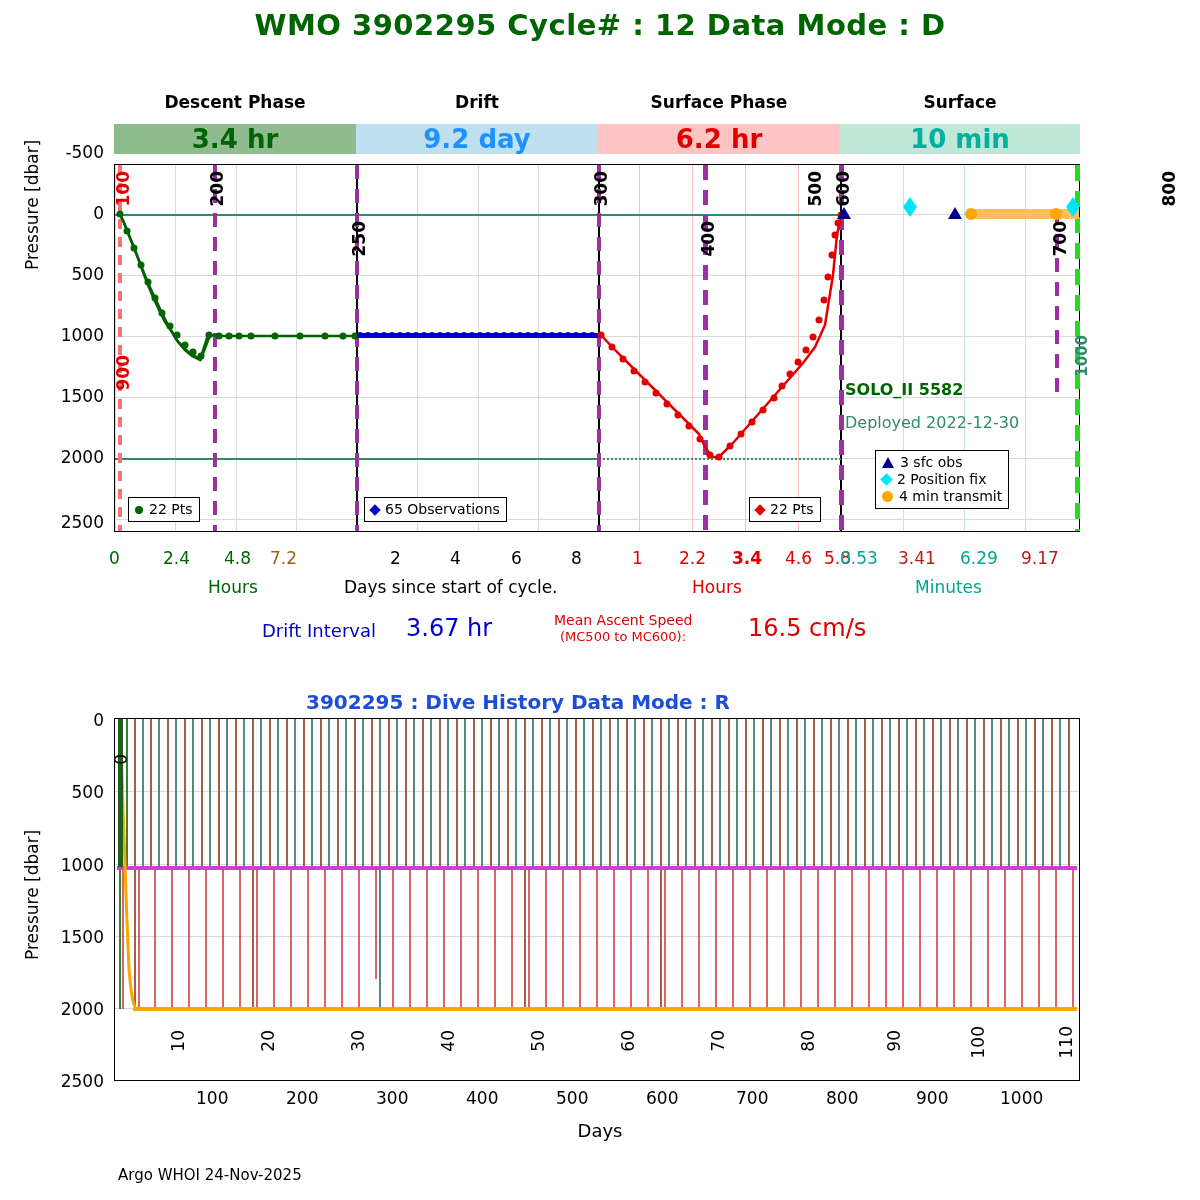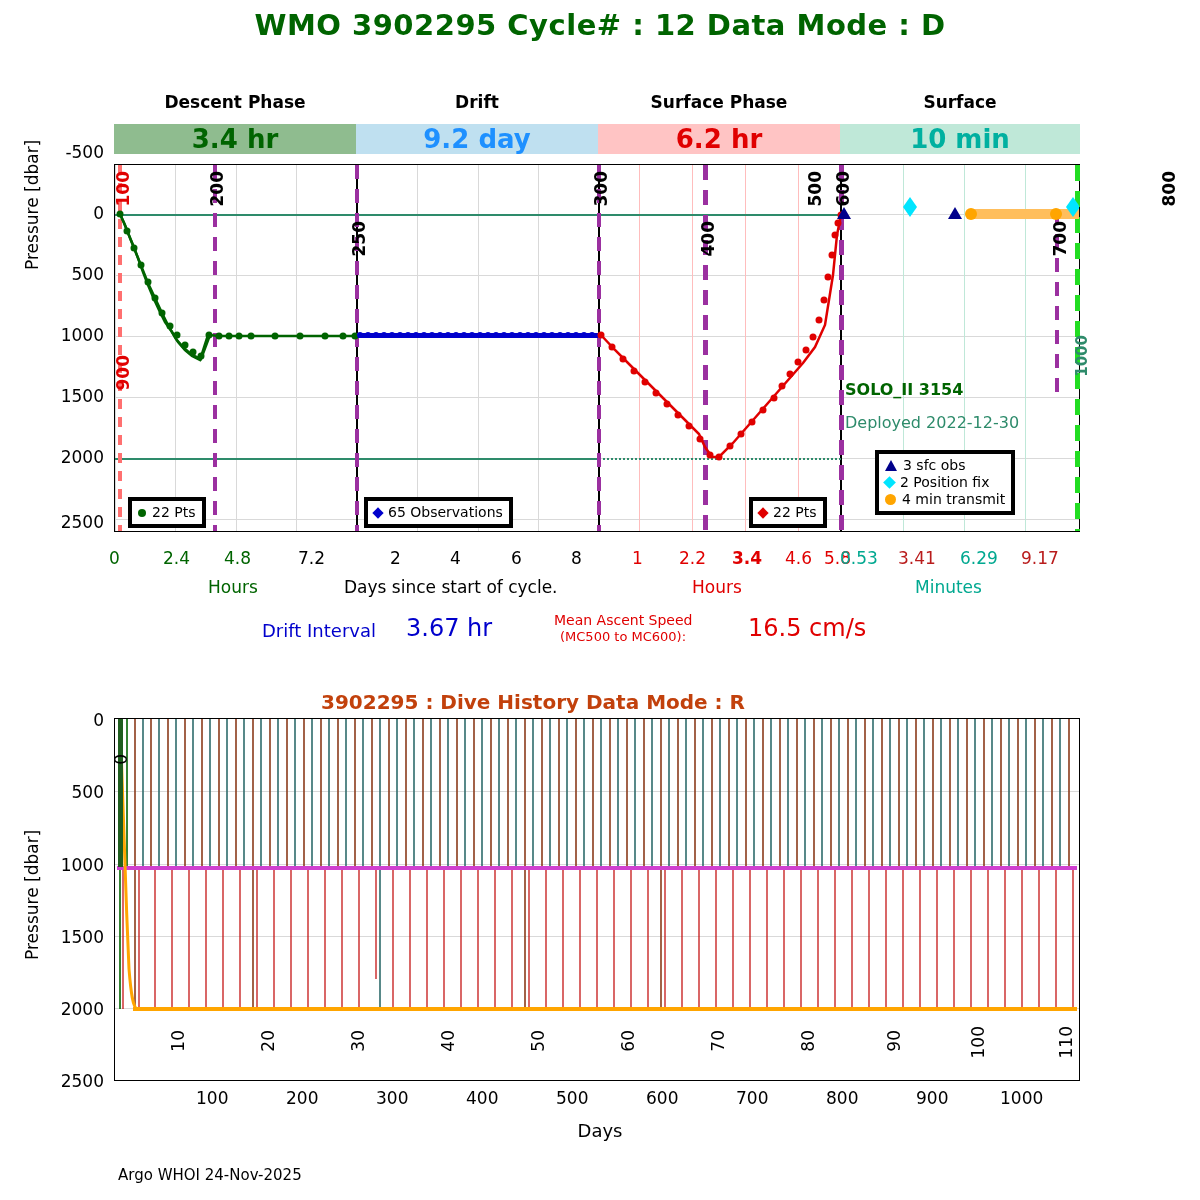--- a/index.html
+++ b/index.html
@@ -10,21 +10,21 @@
   #top-panel{left:114px;top:164px;width:966px;height:368px;border:1px solid #000;box-sizing:border-box;}
   .gridv{position:absolute;top:0;bottom:0;width:1px;background:#d9d9d9;}
   .gridh{position:absolute;left:0;right:0;height:1px;background:#d9d9d9;}
   #ylabel-top{left:22px;top:270px;transform:rotate(-90deg);transform-origin:left top;font-size:17px;color:#000;white-space:nowrap;}
   #ylabel-bot{left:22px;top:960px;transform:rotate(-90deg);transform-origin:left top;font-size:17px;color:#000;white-space:nowrap;}
   .ytick{position:absolute;right:0;font-size:17px;text-align:right;width:60px;}
   
   .phase-box{position:absolute;height:30px;display:flex;align-items:center;justify-content:center;font-size:26px;font-weight:bold;}
   .phase-title{position:absolute;font-size:17px;font-weight:bold;color:#000;text-align:center;}
   .vline{position:absolute;width:3px;}
-  .legend{position:absolute;border:4px solid #000000;background:#fff;font-size:14px;padding:3px 6px;}
+  .legend{position:absolute;border:1px solid #000000;background:#fff;font-size:14px;padding:3px 6px;}
   .legend-row{display:flex;align-items:center;gap:6px;line-height:17px;}
   .mk{display:inline-block;}
   .mk-tri{width:0;height:0;border-left:6px solid transparent;border-right:6px solid transparent;border-bottom:11px solid #00008B;}
   .mk-dia{width:9px;height:9px;background:#00e5ff;transform:rotate(45deg);}
   .mk-circ{width:11px;height:11px;border-radius:50%;background:#FFA500;}
   .mk-dot-g{width:8px;height:8px;border-radius:50%;background:#006400;}
   .mk-dot-b{width:8px;height:8px;background:#0000CC;transform:rotate(45deg);}
   .mk-dot-r{width:8px;height:8px;background:#E00000;transform:rotate(45deg);}
   .rot{writing-mode:vertical-rl;transform:rotate(180deg);}
   .mctick{position:absolute;font-size:17px;font-weight:bold;}
@@ -213,21 +213,21 @@
   <div class="mctick rot" style="left:234px;top:56px;color:#000;">250</div>
   <div class="mctick rot" style="left:476px;top:6px;color:#000;">300</div>
   <div class="mctick rot" style="left:583px;top:56px;color:#000;">400</div>
   <div class="mctick rot" style="left:690px;top:6px;color:#000;">500</div>
   <div class="mctick rot" style="left:718px;top:6px;color:#000;">600</div>
   <div class="mctick rot" style="left:935px;top:56px;color:#000;">700</div>
   <div class="mctick rot" style="left:1044px;top:6px;color:#000;">800</div>
   <div class="mctick rot" style="left:-2px;top:190px;color:#E00000;">900</div>
   <div class="mctick rot" style="left:958px;top:170px;color:#2E8B6B;font-size:15px;">1000</div>
 
-  <div class="abs" style="left:730px;top:215px;font-size:16px;font-weight:bold;color:#006400;">SOLO_II 3154</div>
+  <div class="abs" style="left:730px;top:215px;font-size:16px;font-weight:bold;color:#006400;">SOLO_II 5582</div>
   <div class="abs" style="left:730px;top:248px;font-size:16px;color:#2E8B6B;">Deployed 2022-12-30</div>
 
   <div class="legend" style="left:760px;top:285px;">
     <div class="legend-row">
       <span class="mk mk-tri"></span>
       <span>3 sfc obs</span>
     </div>
     <div class="legend-row">
       <span class="mk mk-dia"></span>
       <span>2 Position fix</span>
@@ -254,21 +254,21 @@
     <div class="legend-row">
       <span class="mk mk-dot-r"></span>
       <span>22 Pts</span>
     </div>
   </div>
 </div>
 
 <div class="xtk" style="left:109px;top:548px;color:#006400;">0</div>
 <div class="xtk" style="left:163px;top:548px;color:#006400;">2.4</div>
 <div class="xtk" style="left:224px;top:548px;color:#006400;">4.8</div>
-<div class="xtk" style="left:298px;top:548px;color:#000000;">7.2</div>
+<div class="xtk" style="left:270px;top:548px;color:#a16207;">7.2</div>
 <div class="xgroup" style="left:208px;top:577px;color:#006400;">Hours</div>
 
 <div class="xtk" style="left:390px;top:548px;color:#000;">2</div>
 <div class="xtk" style="left:450px;top:548px;color:#000;">4</div>
 <div class="xtk" style="left:511px;top:548px;color:#000;">6</div>
 <div class="xtk" style="left:571px;top:548px;color:#000;">8</div>
 <div class="xgroup" style="left:344px;top:577px;color:#000;">Days since start of cycle.</div>
 
 <div class="xtk" style="left:632px;top:548px;color:#E00000;">1</div>
 <div class="xtk" style="left:679px;top:548px;color:#E00000;">2.2</div>
@@ -282,21 +282,21 @@
 <div class="xtk" style="left:960px;top:548px;color:#00A890;">6.29</div>
 <div class="xtk" style="left:1021px;top:548px;color:#b91c1c;">9.17</div>
 <div class="xgroup" style="left:915px;top:577px;color:#00A890;">Minutes</div>
 
 <div class="abs" style="left:262px;top:620px;font-size:18px;color:#0000CC;">Drift Interval</div>
 <div class="abs" style="left:406px;top:614px;font-size:24px;color:#0000CC;">3.67 hr</div>
 <div class="abs" style="left:554px;top:612px;font-size:14px;color:#E00000;">Mean Ascent Speed</div>
 <div class="abs" style="left:560px;top:629px;font-size:13px;color:#E00000;">(MC500 to MC600):</div>
 <div class="abs" style="left:748px;top:614px;font-size:24px;color:#E00000;">16.5 cm/s</div>
 
-<div class="abs" style="left:0;top:690px;width:1036px;text-align:center;font-size:20px;font-weight:bold;color:#c2410c;margin-left:15px;">3902295 : Dive History       Data Mode : R</div>
+<div class="abs" style="left:0;top:690px;width:1036px;text-align:center;font-size:20px;font-weight:bold;color:#1d4ed8;">3902295 : Dive History       Data Mode : R</div>
 <div class="abs" id="ylabel-bot">Pressure [dbar]</div>
 
 <div class="ytick" style="left:44px;top:710px;">0</div>
 <div class="ytick" style="left:44px;top:782px;">500</div>
 <div class="ytick" style="left:44px;top:855px;">1000</div>
 <div class="ytick" style="left:44px;top:927px;">1500</div>
 <div class="ytick" style="left:44px;top:999px;">2000</div>
 <div class="ytick" style="left:44px;top:1071px;">2500</div>
 
 <div class="abs" id="bottom-panel">

